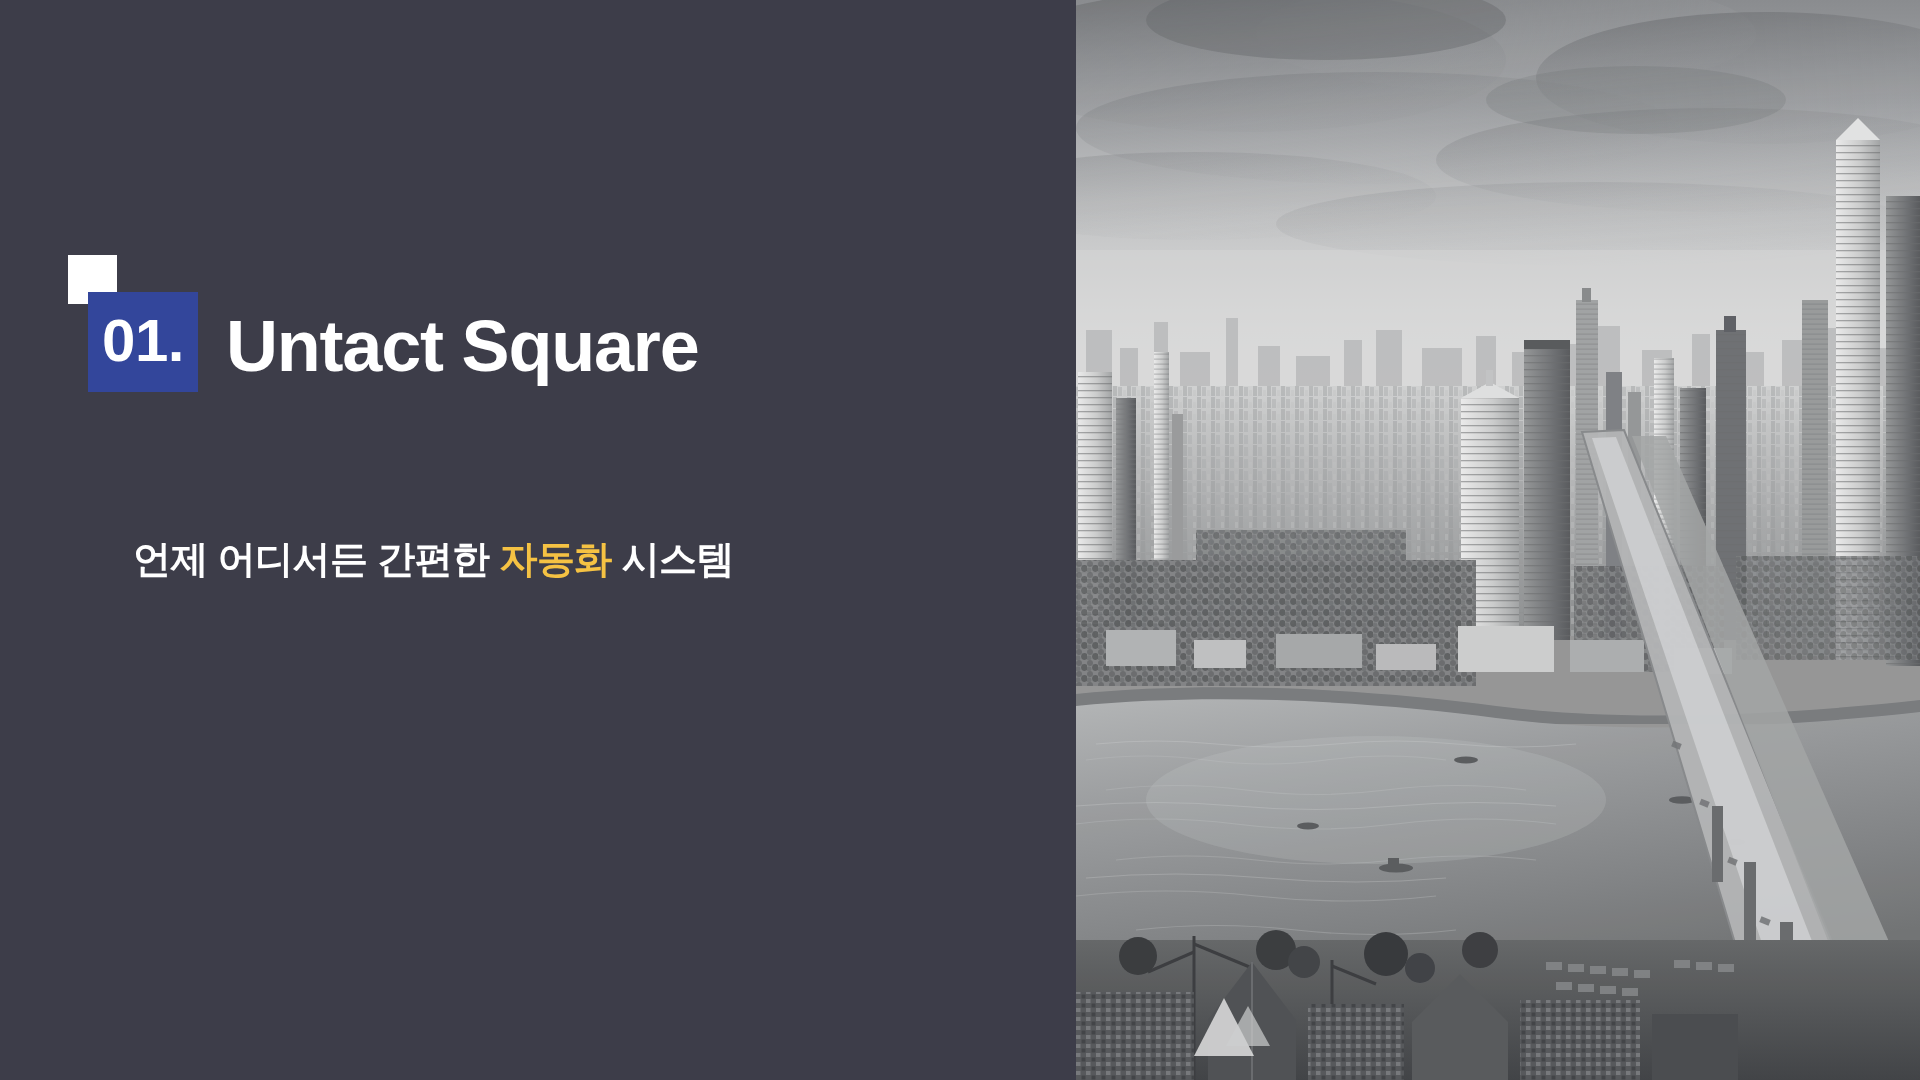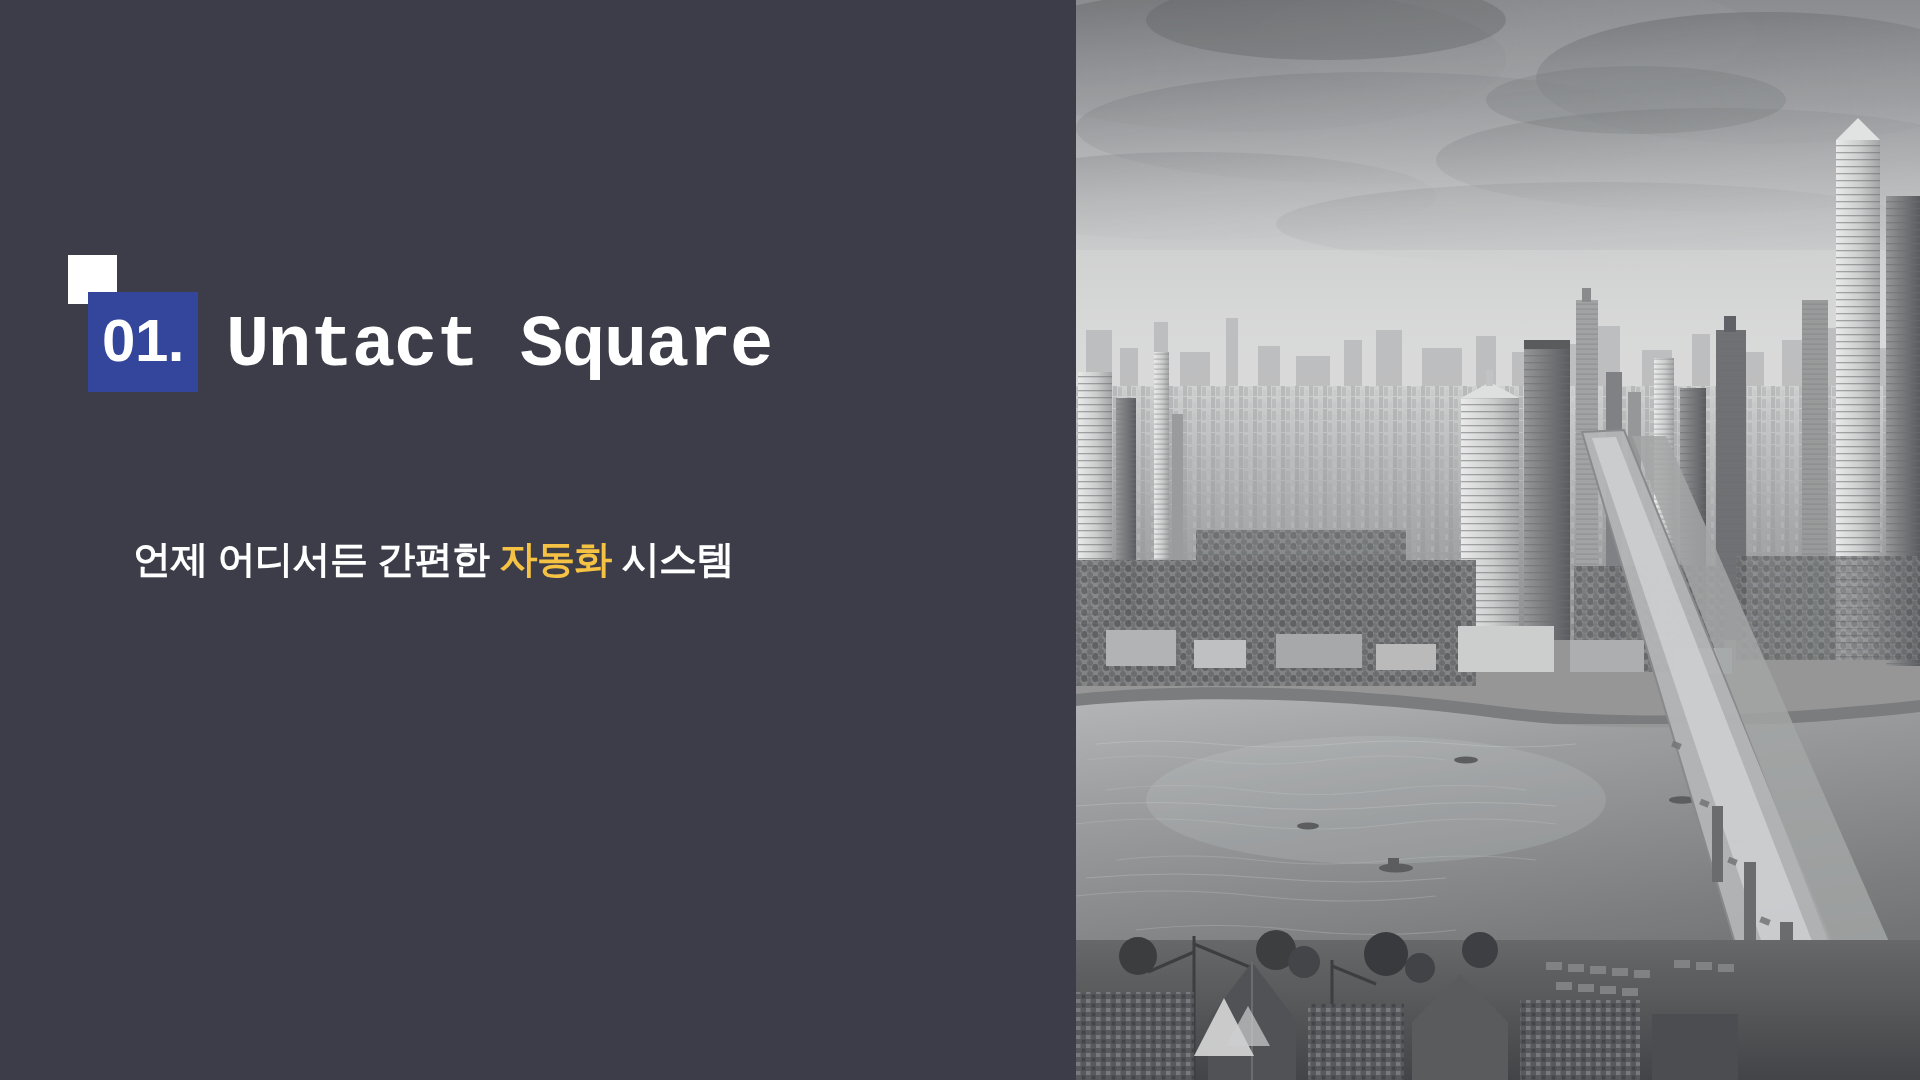--- a/index.html
+++ b/index.html
@@ -69,21 +69,20 @@
     top: 300px;
     height: 92px;
     display: flex;
     align-items: center;
     color: #ffffff;
     font-size: 72px;
     font-weight: 700;
     letter-spacing: -1.2px;
     line-height: 1;
     white-space: nowrap;
-    font-family: Liberation Mono, monospace;
   }
 
   
   .subtitle {
     position: absolute;
     left: 133px;
     top: 534px;
     font-size: 38px;
     font-weight: 700;
     color: #ffffff;

